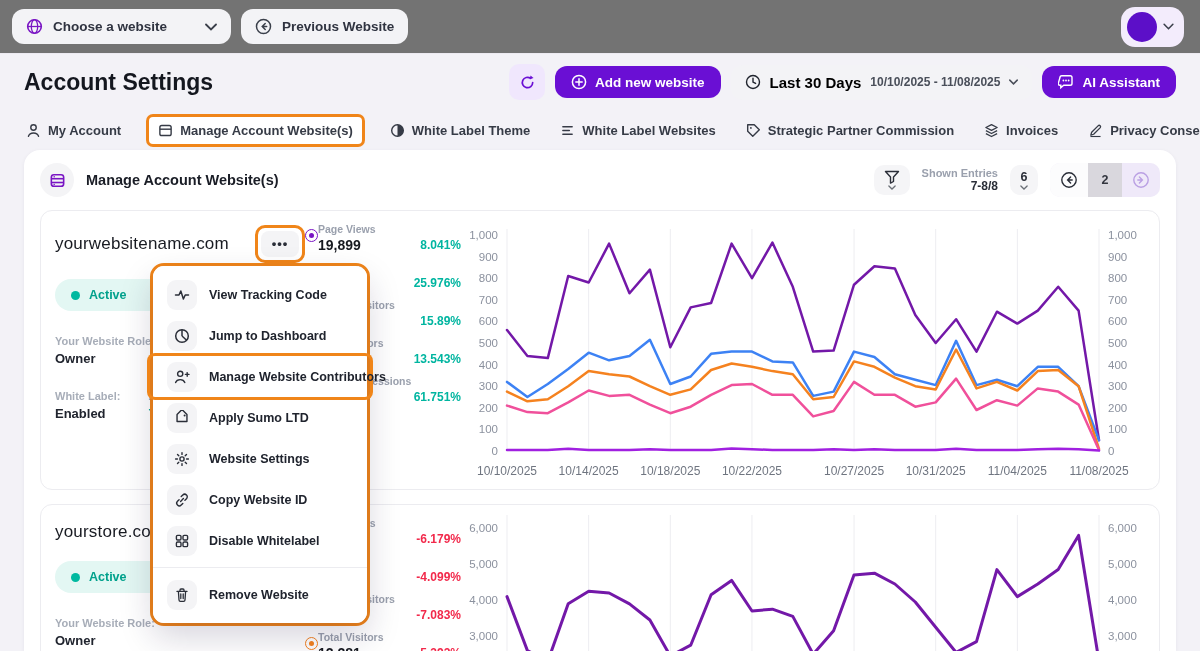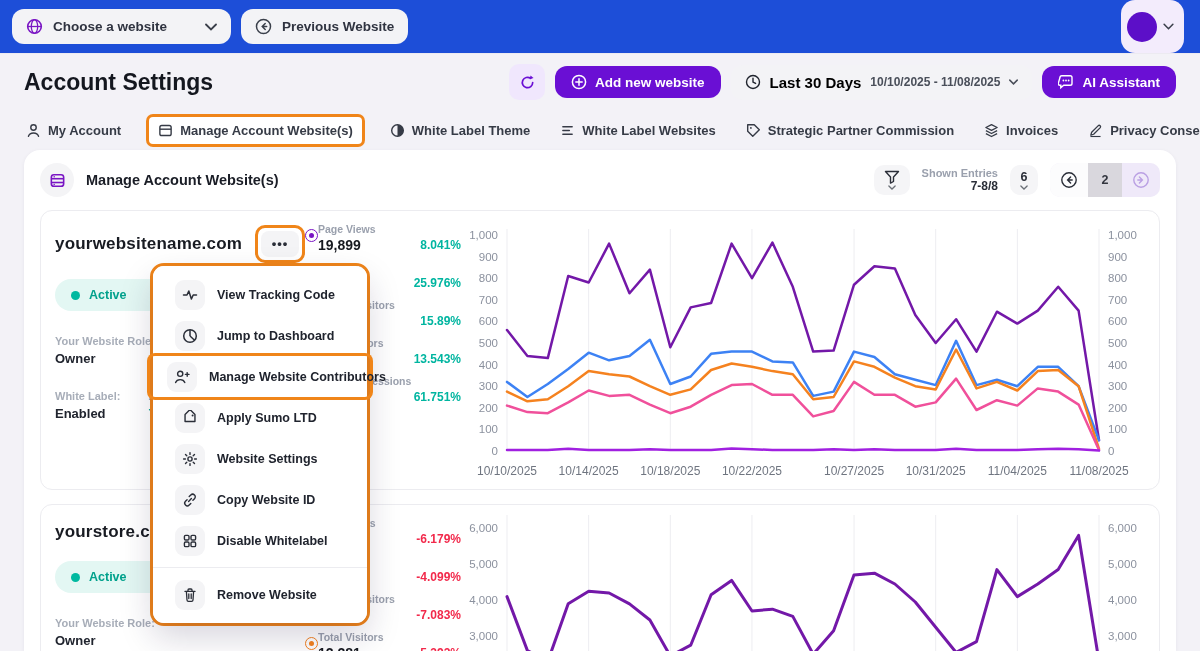--- a/index.html
+++ b/index.html
@@ -1,21 +1,21 @@
 <!DOCTYPE html>
 <html><head>
 <meta charset="utf-8">
 <style>
   * { margin:0; padding:0; box-sizing:border-box; }
   html,body { width:1200px; height:651px; overflow:hidden; }
   body { font-family:"Liberation Sans", sans-serif; background:#f3f2f7; color:#1c1f27; position:relative; }
   .page { position:relative; width:1200px; height:651px; }
 
   
-  .topbar { height:54px; background:#1d4ed8; border-bottom:1px solid #eceaf1; display:flex; justify-content:space-between; padding:0 16px 0 12px; }
+  .topbar { height:54px; background:#737373; border-bottom:1px solid #eceaf1; display:flex; align-items:center; justify-content:space-between; padding:0 16px 0 12px; }
   .topbar-left { display:flex; gap:10px; align-items:center; }
   .pill { display:flex; align-items:center; gap:10px; background:#f3f3f6; border-radius:12px; padding:9px 14px; font-size:13.5px; font-weight:600; color:#2f3340; cursor:pointer; }
   .pill .chev { margin-left:28px; }
   .avatar-wrap { background:#f3ecfc; border-radius:14px; padding:5px 10px 5px 6px; display:flex; align-items:center; gap:6px; cursor:pointer; }
   .avatar { width:30px; height:30px; border-radius:50%; background:#5c0fc8; }
 
   
   .header-row { height:56px; display:flex; align-items:center; justify-content:space-between; padding:0 24px; }
   .page-title { font-size:23px; font-weight:700; color:#14171f; }
   .header-actions { display:flex; align-items:center; gap:10px; }
@@ -47,21 +47,21 @@
   .pager .pg-prev { width:38px; height:34px; background:#fcfcfd; border:none; display:flex; align-items:center; justify-content:center; cursor:pointer; }
   .pager .pg-num { width:34px; height:34px; background:#d9d7dd; display:flex; align-items:center; justify-content:center; font-size:12.5px; font-weight:700; color:#33363f; }
   .pager .pg-next { width:38px; height:34px; background:#ece4f8; border:none; display:flex; align-items:center; justify-content:center; cursor:pointer; opacity:.55; }
 
   
   .site-row { border:1px solid #ececf0; border-radius:12px; display:flex; padding:10px 14px 4px 14px; margin-bottom:14px; }
   .site-row.r1 { height:280px; }
   .site-row.r2 { height:280px; }
   .info-col { width:250px; flex:0 0 250px; padding-top:4px; }
   .name-row { display:flex; align-items:center; justify-content:space-between; }
-  .site-name { font-size:17px; font-weight:700; color:#181b22; letter-spacing:.2px; }
+  .site-name { font-size:17px; font-weight:400; color:#181b22; letter-spacing:.2px; }
   .dots-outline { border:3px solid #f08519; border-radius:10px; padding:3px; }
   .dots-btn { width:38px; height:26px; border-radius:8px; background:#f4f4f6; border:none; color:#2a2e38; font-size:13px; font-weight:700; letter-spacing:1px; cursor:pointer; line-height:10px; }
   .badge { display:inline-flex; align-items:center; gap:9px; background:#e3f7f3; border-radius:16px; padding:9px 16px; width:150px; margin-top:16px; }
   .badge .dot { width:9px; height:9px; border-radius:50%; background:#00b9a0; }
   .badge .badge-text { font-size:12.5px; font-weight:700; color:#00a18c; }
   .kv { margin-top:24px; }
   .kv .k { font-size:11px; color:#a7adb8; font-weight:600; }
   .kv .v { font-size:13px; color:#20242e; font-weight:700; margin-top:4px; }
   .kv-row { display:flex; gap:28px; }
   .kv .v.teal { color:#00a18c; }
@@ -79,21 +79,21 @@
   .stat-value { font-size:14px; font-weight:700; color:#16191f; margin-top:2px; }
   .stat-pct { position:absolute; right:0; bottom:4px; font-size:12px; font-weight:700; }
   .stat-pct.up { color:#00b5a0; } .stat-pct.down { color:#f2294b; }
 
   .chart-col { flex:1 1 auto; position:relative; overflow:hidden; }
   .chart-box { width:100%; height:100%; }
 
   
   .menu-outline { position:absolute; left:150px; top:263px; border:3px solid #f08519; border-radius:14px; z-index:50; }
   .menu { width:214px; background:#fff; border-radius:11px; box-shadow:0 14px 34px rgba(25,15,60,.18); padding:8px 0; }
-  .menu-item { display:flex; align-items:center; gap:12px; height:41px; padding:0 22px; cursor:pointer; }
+  .menu-item { display:flex; align-items:center; gap:12px; height:41px; padding:0 14px; cursor:pointer; }
   .menu-item .mi-icon { width:30px; height:30px; border-radius:9px; background:#f4f4f6; display:flex; align-items:center; justify-content:center; flex:0 0 30px; }
   .menu-item .mi-label { font-size:12.5px; font-weight:600; color:#20242e; white-space:nowrap; }
   .menu-item.highlighted { box-shadow:0 0 0 3px #f08519; border-radius:5px; margin:0 -3px; padding:0 17px; }
   .menu-divider { height:1px; background:#ececf0; margin:6px 0; }
 
   svg.ic { display:block; }
 </style>
 </head>
 <body>
 

